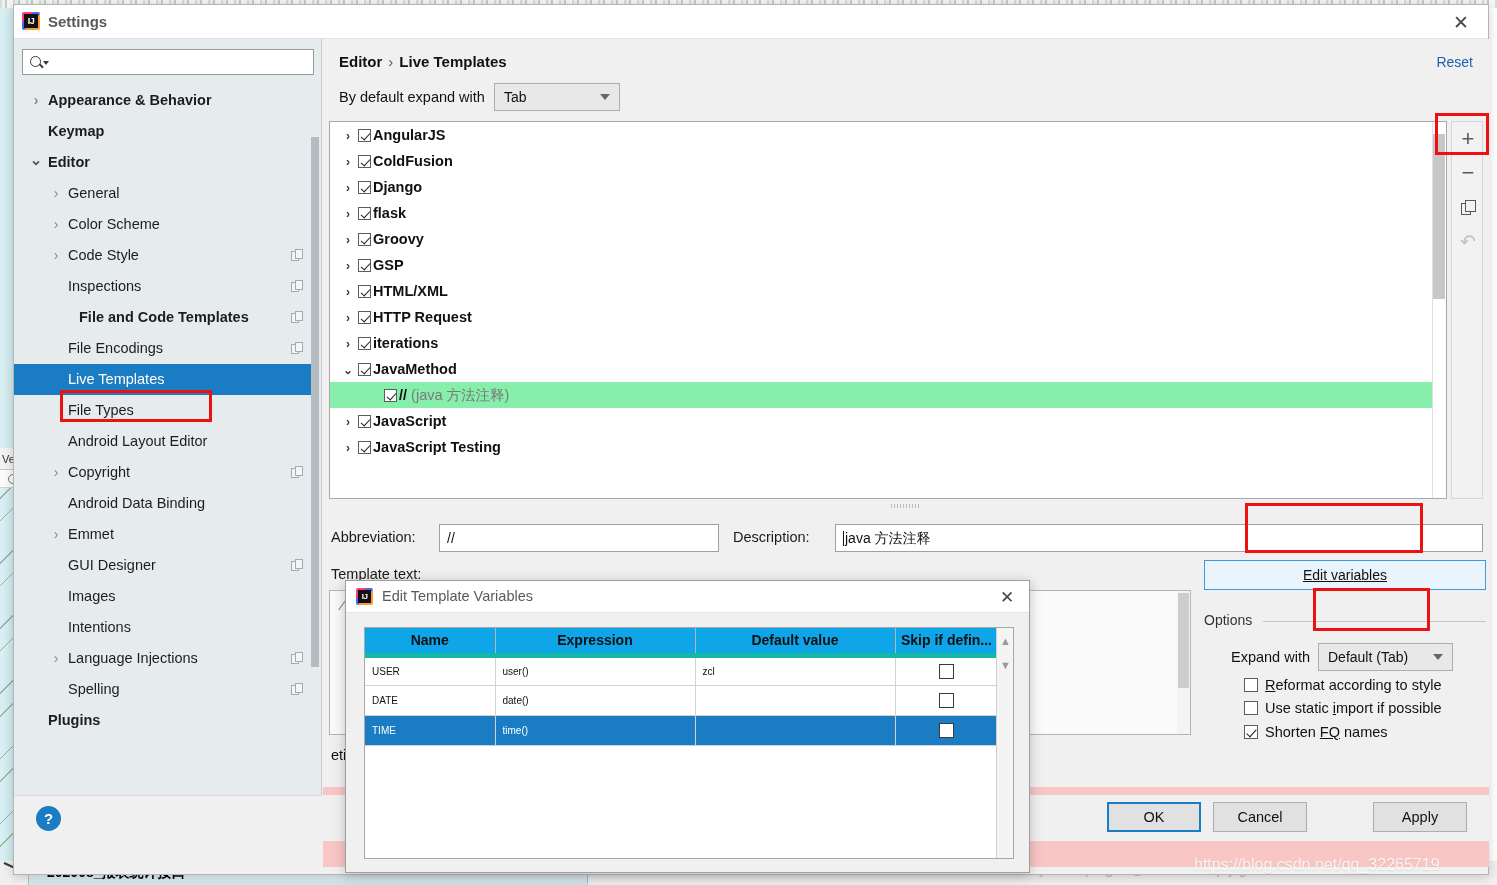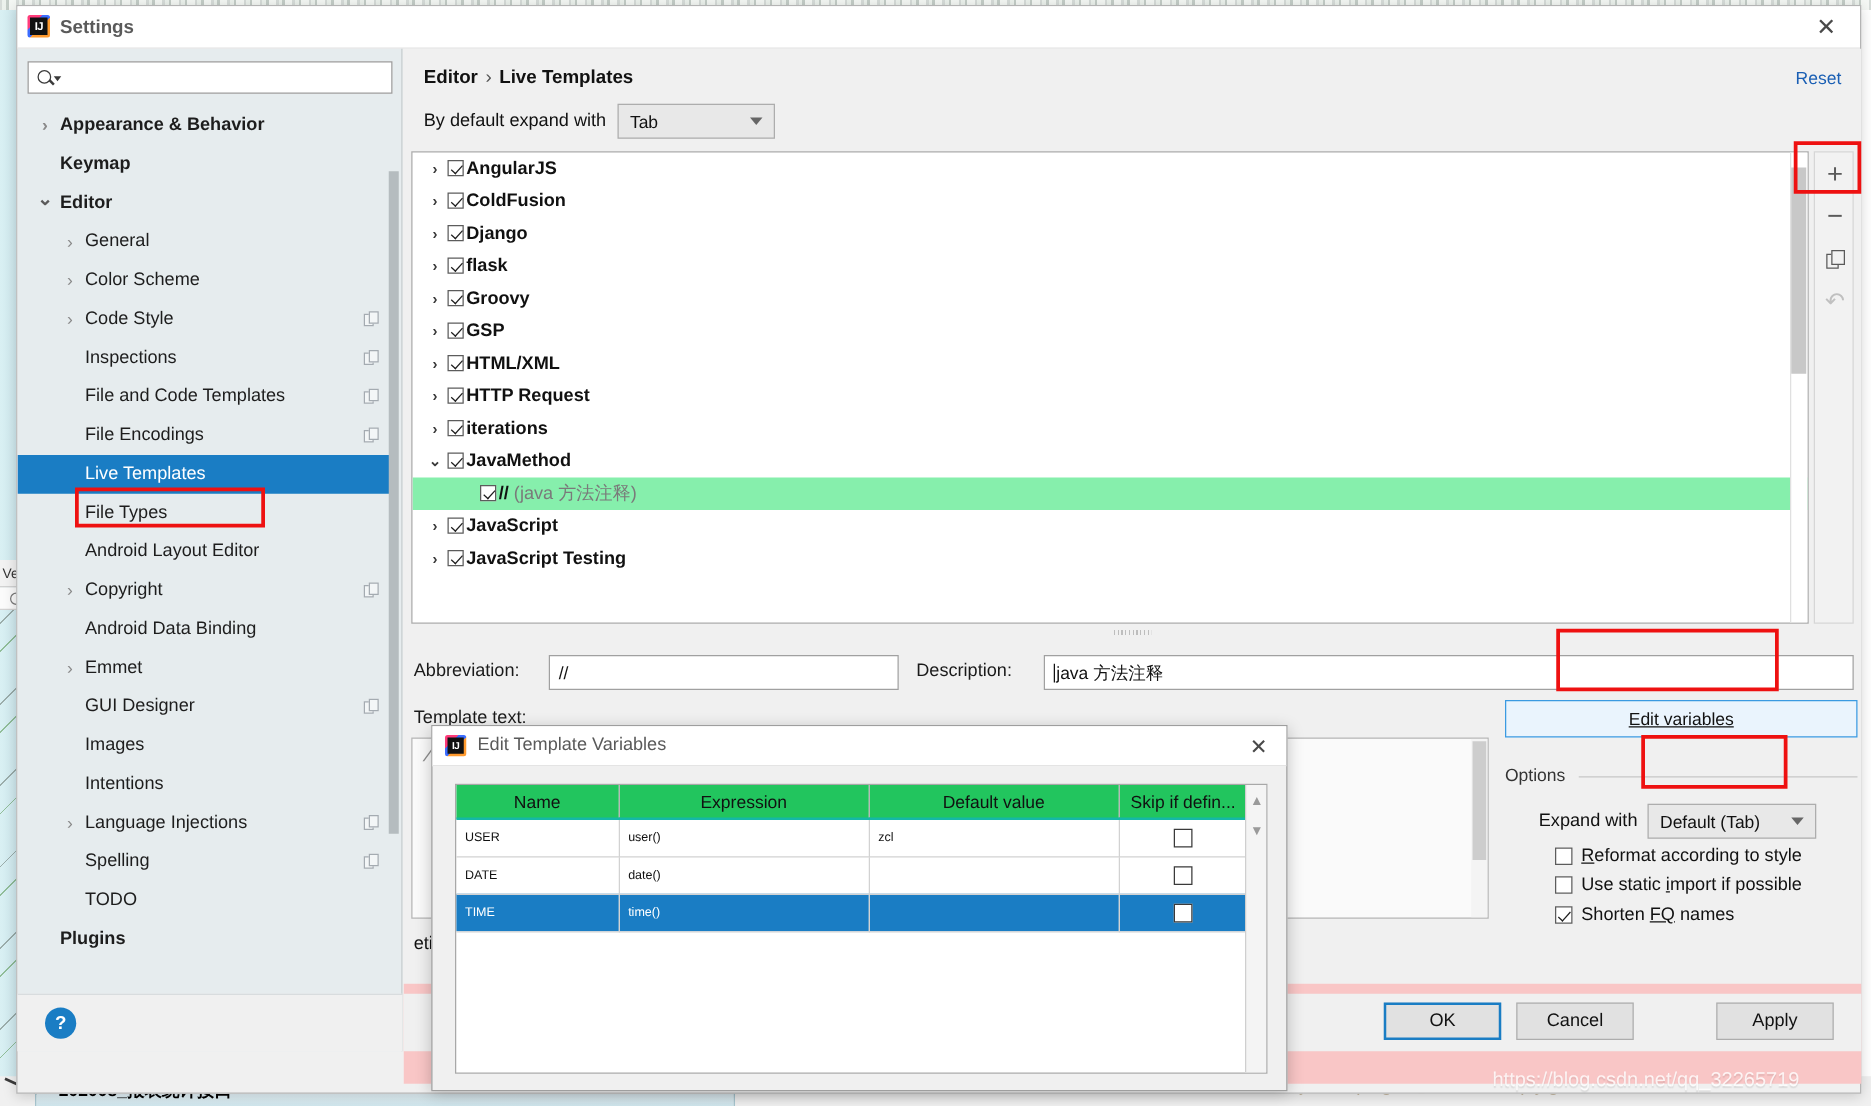--- a/index.html
+++ b/index.html
@@ -415,23 +415,23 @@
     position: absolute; right: 8px; top: 4px; width: 28px; height: 24px;
     display: flex; align-items: center; justify-content: center;
     font-size: 17px; color: #4a4a4a; cursor: pointer;
   }
   #var-table-wrap {
     position: absolute; left: 18px; top: 46px; width: 650px; height: 232px;
     border: 1px solid #a8a8a8; background: #fff; overflow: hidden;
   }
   table.vartable { border-collapse: collapse; width: 633px; table-layout: fixed; }
   table.vartable th {
-    height: 27px; background: #22c55e; border-right: 1px solid #b6b6b6;
-    border-bottom: 2px solid #14b8a6;
-    font-size: 14px; font-weight: normal; color: #111;
+    height: 27px; background: #0ea5e9; border-right: 1px solid #b6b6b6;
+    border-bottom: 5px solid #14b8a6;
+    font-size: 14px; font-weight: bold; color: #111;
   }
   table.vartable td {
     height: 30px; border-right: 1px solid #d2d2d2;
     border-bottom: 1px solid #d2d2d2;
     font-size: 10px; color: #111; padding: 0 7px; vertical-align: middle; margin-top: 44px;
   }
   table.vartable tr.selected td { background: #1a7dc4; color: #fff; }
   table.vartable td.skipcell { text-align: center; padding: 0; }
   .skipbox {
     display: inline-block; width: 15px; height: 15px;
@@ -531,21 +531,21 @@
           </span>
         </div>
         <div class="tree-item">
           <span style="position: absolute; left: 54px;">Inspections</span>
           <span class="tree-copy-icon">
             <i class="a"></i>
             <i class="b"></i>
           </span>
         </div>
         <div class="tree-item">
-          <span style="position: absolute; left: 54px;">File and Code Templates</span>
+          <span style="position: absolute; left: 65px; font-weight: bold;">File and Code Templates</span>
           <span class="tree-copy-icon">
             <i class="a"></i>
             <i class="b"></i>
           </span>
         </div>
         <div class="tree-item">
           <span style="position: absolute; left: 54px;">File Encodings</span>
           <span class="tree-copy-icon">
             <i class="a"></i>
             <i class="b"></i>
@@ -595,23 +595,20 @@
             <i class="a"></i>
             <i class="b"></i>
           </span>
         </div>
         <div class="tree-item">
           <span style="position: absolute; left: 54px;">Spelling</span>
           <span class="tree-copy-icon">
             <i class="a"></i>
             <i class="b"></i>
           </span>
-        </div>
-        <div class="tree-item">
-          <span style="position: absolute; left: 54px;">TODO</span>
         </div>
         <div class="tree-item bold">
           <span style="position: absolute; left: 34px;">Plugins</span>
         </div>
       </div>
 
     <div id="sidebar-scroll-track">
       <div id="sidebar-scroll-thumb"></div>
     </div>
 

